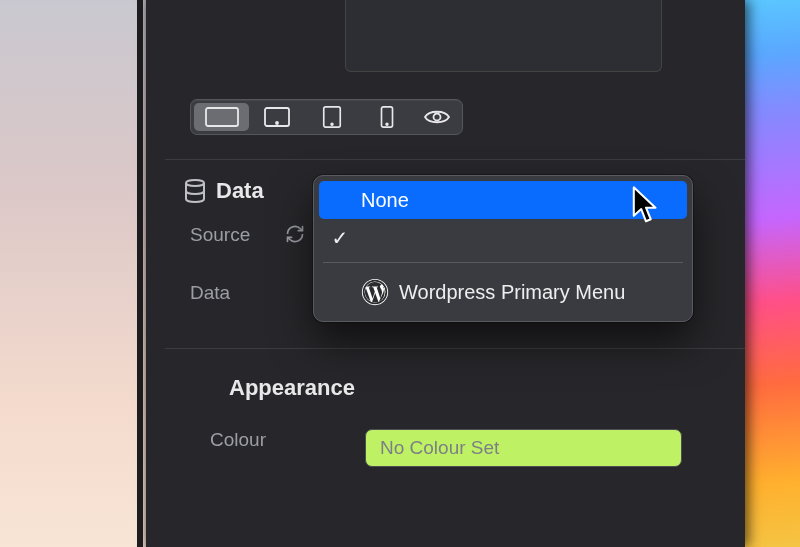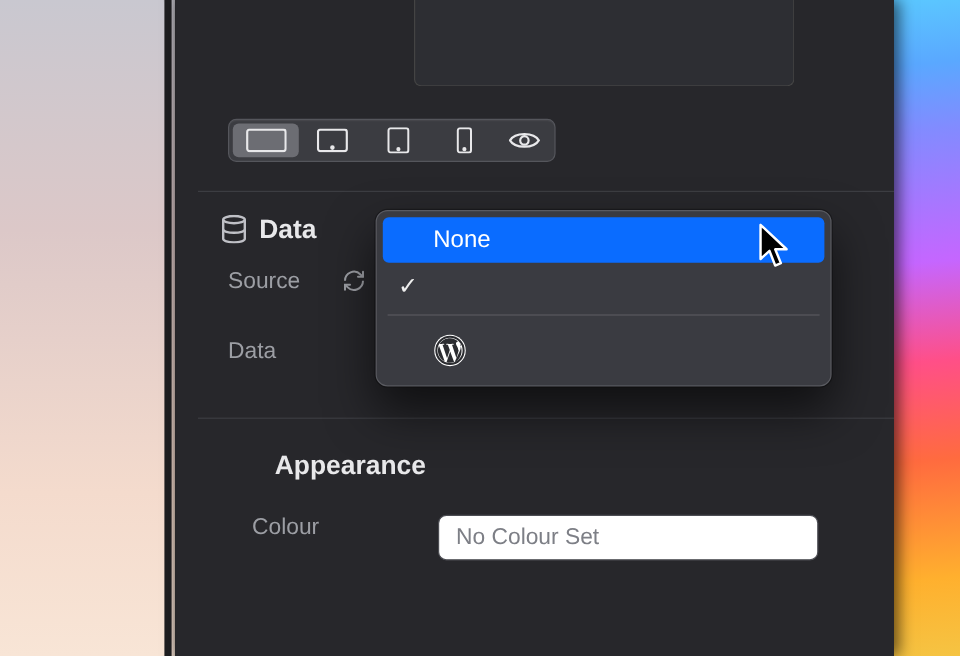--- a/index.html
+++ b/index.html
@@ -89,21 +89,21 @@
   .row-source { left: 44px; top: 224px; }
   .row-source .label { width: 95px; }
   .row-edit   { left: 44px; top: 282px; }
   .row-colour { left: 44px; top: 429px; margin-left: 20px; }
   .row-colour .label { width: 155px; }
 
   .colour-field {
     width: 317px; height: 38px; border: 1px solid #4c4d53; border-radius: 7px;
     display: flex; align-items: center; padding-left: 14px;
     color: #7d7f86; font-size: 19px;
-    background: #ffffff;
+    background: #bef264;
   }
 
   .refresh-icon { width: 20px; height: 20px; }
 
   
   .dropdown {
     position: absolute; left: 313px; top: 175px;
     width: 380px;
     background: #3a3b41;
     border: 1px solid #5a5b61;
@@ -236,18 +236,19 @@
   <div class="dd-item">
     <span class="dd-check">✓</span>
   </div>
   <div class="dd-separator"></div>
   <div class="dd-item dd-wp">
     <svg class="wp-icon" viewBox="0 0 32 32">
       <circle cx="16" cy="16" r="15" fill="#fff"></circle>
       <circle cx="16" cy="16" r="13" fill="none" stroke="#2b2c30" stroke-width="2"></circle>
       <path fill="#2b2c30" d="M4.5 16c0 4.5 2.6 8.4 6.4 10.3L5.5 11.3C4.9 12.8 4.5 14.3 4.5 16zM23.8 15.4c0-1.4-.5-2.4-1-3.2-.6-.9-1.1-1.7-1.1-2.6 0-1 .8-2 1.9-2h.1C21.9 5.9 19.1 4.5 16 4.5c-4.1 0-7.7 2.1-9.8 5.3h.8c1.2 0 3.1-.2 3.1-.2.6 0 .7.9.1 1 0 0-.6.1-1.3.1l4.3 12.7 2.6-7.7-1.8-5c-.6 0-1.2-.1-1.2-.1-.6-.1-.6-1 .1-1 0 0 1.9.2 3.1.2 1.2 0 3.1-.2 3.1-.2.6 0 .7.9.1 1 0 0-.6.1-1.3.1l4.2 12.6 1.2-3.9c.5-1.6.9-2.8.9-3.8zM16.2 17l-3.5 10.2c1.1.3 2.2.5 3.3.5 1.4 0 2.7-.2 3.9-.7L16.2 17zM26.2 10.3c.1.5.1 1 .1 1.6 0 1.6-.3 3.3-1.2 5.5l-4.8 10c4-2 6.7-6.2 6.7-11.1 0-2.2-.6-4.3-1.6-6z"></path>
     </svg>
+    <span>Wordpress Primary Menu</span>
   </div>
 </div>
 
 <svg class="cursor" viewBox="0 0 20 28">
   <path d="M1 1 L1 22 L6.5 17 L10 26 L13.5 24.5 L10 16 L17 16 Z" fill="#000" stroke="#fff" stroke-width="1.5" stroke-linejoin="round"></path>
 </svg>
 
 </body></html>

